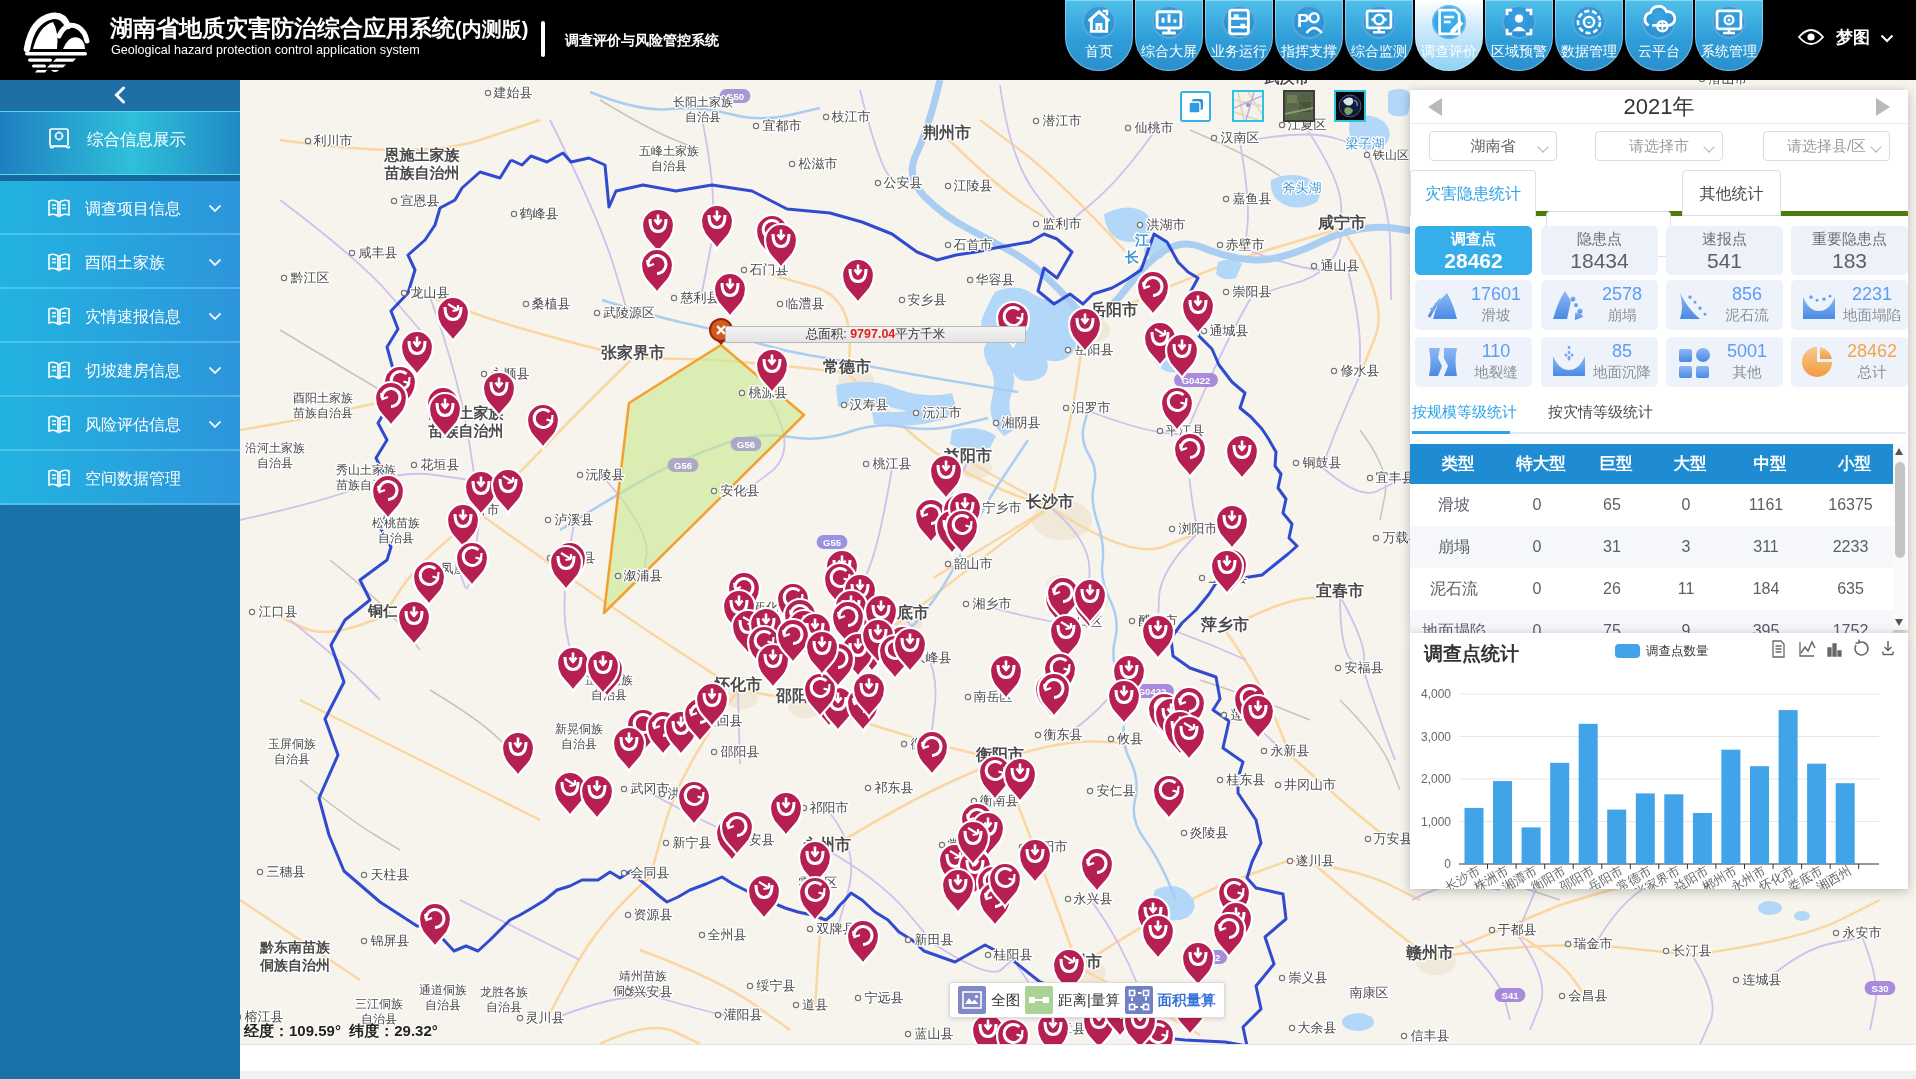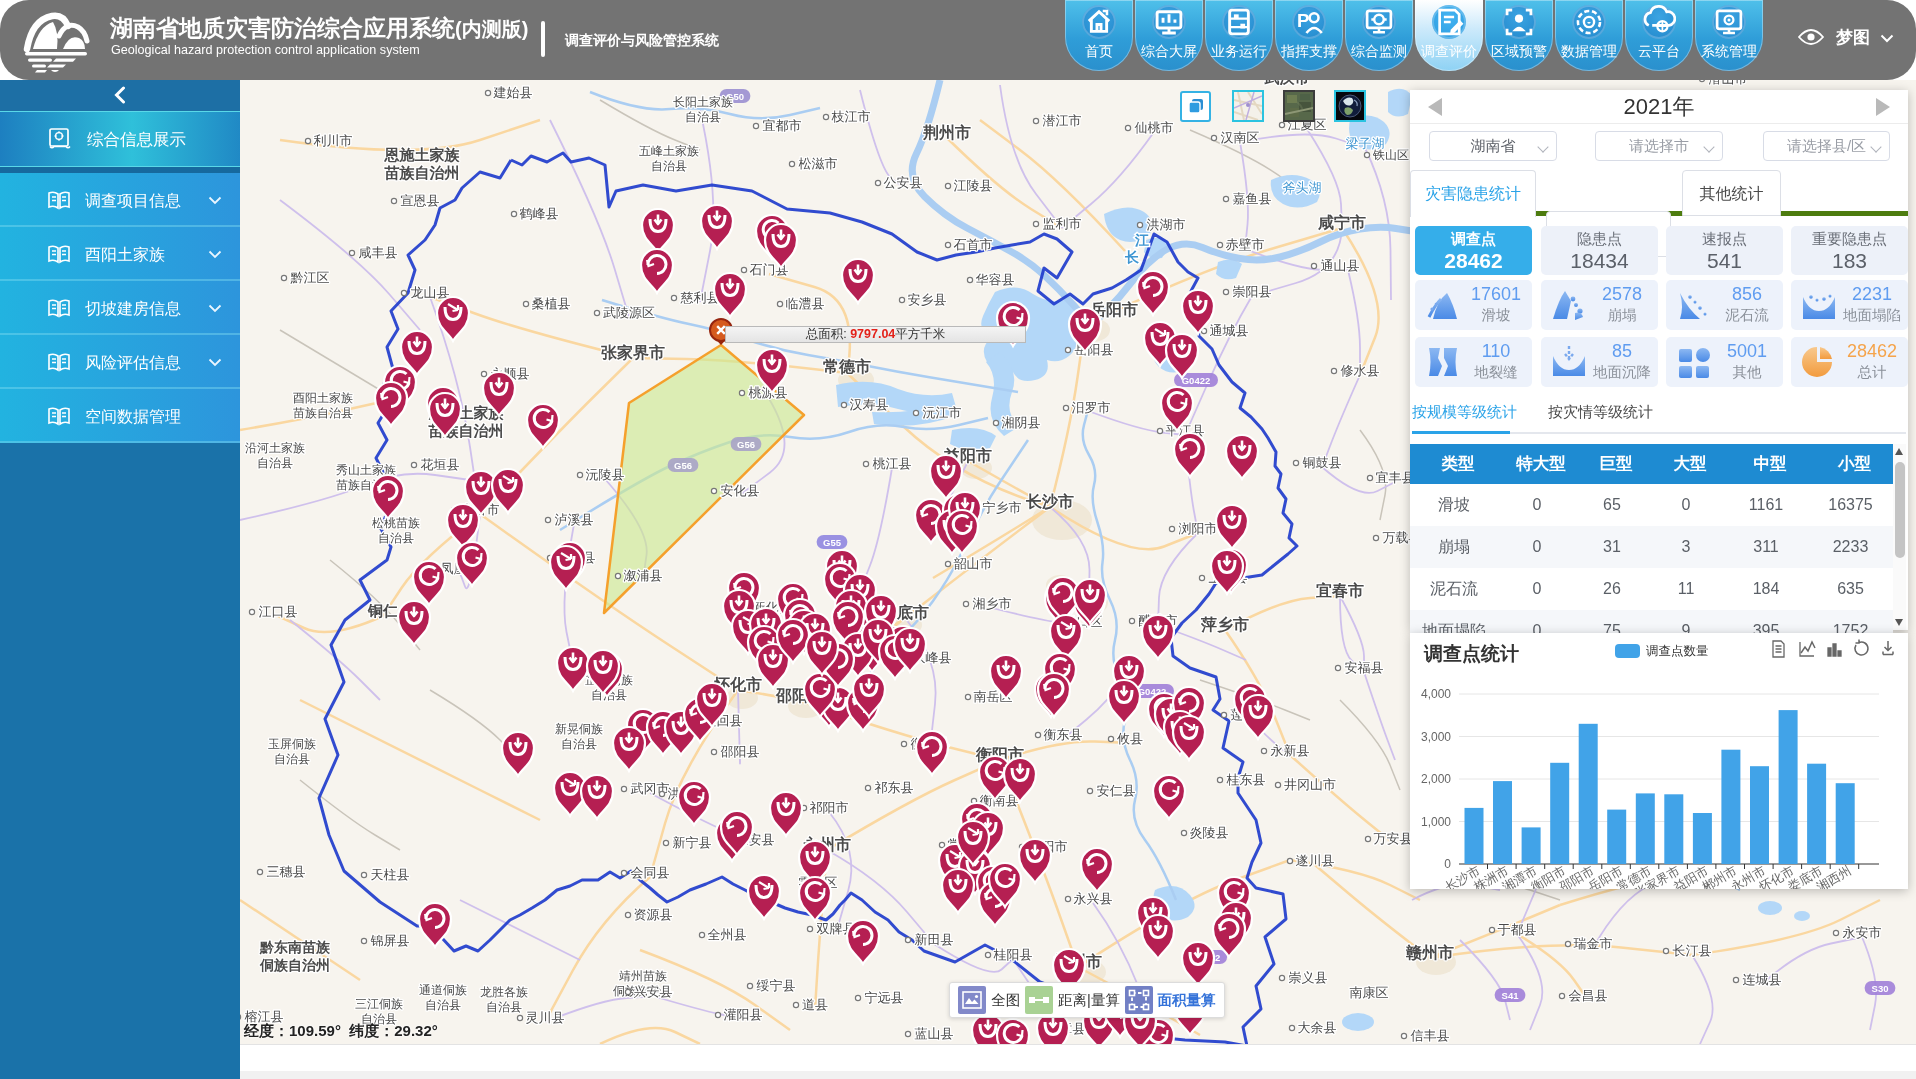--- a/index.html
+++ b/index.html
@@ -1,16 +1,16 @@
 <!DOCTYPE html>
 <html><head><meta charset="utf-8"><style>* { margin:0; padding:0; box-sizing:border-box; }
 html,body { width:1916px; height:1079px; overflow:hidden; font-family:"Liberation Sans",sans-serif; background:#fff; position:relative; }
 
 
-#hdr { position:absolute; left:0; top:0; width:1916px; height:80px; background:#737373; z-index:30;border-radius:29px; }
+#hdr { position:absolute; left:0; top:0; width:1916px; height:80px; background:#000000; z-index:30; }
 #t1 { position:absolute; left:110px; top:13px; font-size:23px; font-weight:bold; color:#fff; }
 #t1b { font-size:20px; font-weight:bold; }
 #t2 { position:absolute; left:111px; top:43px; font-size:12.6px; color:#fff; }
 #vline { position:absolute; left:541px; top:21px; width:4px; height:36px; background:#fff; border-radius:2px; }
 #t3 { position:absolute; left:565px; top:32px; font-size:14px; font-weight:bold; color:#fff; }
 #nav { position:absolute; left:1065px; top:0; height:80px; }
 .cap { position:absolute; top:0; width:68px; height:71px; border-radius:0 0 34px 34px;
   background:linear-gradient(180deg,#4fc0ea 0%,#2f9dd8 55%,#2a90cd 100%);
   box-shadow:inset 0 0 0 1px rgba(255,255,255,0.35); text-align:center; }
 .cap:nth-child(1){left:0} .cap:nth-child(2){left:70px} .cap:nth-child(3){left:140px} .cap:nth-child(4){left:210px}
@@ -22,21 +22,21 @@
 .capt { margin-top:4px; font-size:14px; color:#fff; white-space:nowrap; }
 #user { position:absolute; right:22px; top:26px; color:#fff; font-size:17px; }
 #uname { margin:0 10px 0 12px; font-weight:bold; }
 
 
 #side { position:absolute; left:0; top:80px; width:240px; height:999px; background:#1a72a9; z-index:25; }
 #collapse { height:31px; background:#1d6fa5; text-align:center; padding-top:6px; }
 .mitem { position:relative; height:54px; line-height:54px; color:#fff; font-size:16px;
   background:linear-gradient(90deg,#22b3e0 0%,#2d95dc 100%); border-bottom:2px solid rgba(125,218,240,0.45); }
 .mitem span { vertical-align:middle; }
-.mitem.act { height:56px; line-height:50px; background:linear-gradient(90deg,#1d7fc0 0%,#2fc0da 55%,#2089c5 100%);
+.mitem.act { height:64px; line-height:50px; background:linear-gradient(90deg,#1d7fc0 0%,#2fc0da 55%,#2089c5 100%);
   border-top:1px solid #59d8e8; border-bottom:1px solid #59d8e8; font-size:16.5px; }
 #mgap { height:6px; background:#16699e; }
 .mico { vertical-align:middle; margin:0 14px 0 47px; }
 .chev { position:absolute; right:18px; top:23px; }
 
 
 #tooltip { position:absolute; left:725px; top:326px; width:301px; height:17px; z-index:5;
   background:linear-gradient(180deg,#f4f4f4,#e4e4e4); border:1px solid #b9b9b9; font-size:12.5px; color:#333;
   text-align:center; line-height:15px; }
 #ctl1 { position:absolute; left:1180px; top:91px; width:31px; height:31px; background:#fff; border:2px solid #35b2e4; border-radius:3px; text-align:center; padding-top:3px; z-index:5; }
@@ -1375,20 +1375,26 @@
       </svg></div>
     <div class="mitem"><svg class="mico" width="24" height="22" viewBox="0 0 24 22">
         <path d="M2 3 q5 -2 9 1 l0 14 q-4 -3 -9 -1 Z M22 3 q-5 -2 -9 1 l0 14 q4 -3 9 -1 Z" stroke="#fff" stroke-width="1.6" fill="none"></path>
         <path d="M5 7 l4 0 M5 10.5 l4 0 M15 7 l4 0 M15 10.5 l4 0" stroke="#fff" stroke-width="1.3"></path>
       </svg><span>酉阳土家族</span><svg class="chev" width="14" height="9" viewBox="0 0 14 9">
         <path d="M1.5 1.5 L7 7 L12.5 1.5" stroke="#eaf6ff" stroke-width="1.8" fill="none"></path>
       </svg></div>
     <div class="mitem"><svg class="mico" width="24" height="22" viewBox="0 0 24 22">
         <path d="M2 3 q5 -2 9 1 l0 14 q-4 -3 -9 -1 Z M22 3 q-5 -2 -9 1 l0 14 q4 -3 9 -1 Z" stroke="#fff" stroke-width="1.6" fill="none"></path>
         <path d="M5 7 l4 0 M5 10.5 l4 0 M15 7 l4 0 M15 10.5 l4 0" stroke="#fff" stroke-width="1.3"></path>
+      </svg><span>灾情速报信息</span><svg class="chev" width="14" height="9" viewBox="0 0 14 9">
+        <path d="M1.5 1.5 L7 7 L12.5 1.5" stroke="#eaf6ff" stroke-width="1.8" fill="none"></path>
+      </svg></div>
+    <div class="mitem"><svg class="mico" width="24" height="22" viewBox="0 0 24 22">
+        <path d="M2 3 q5 -2 9 1 l0 14 q-4 -3 -9 -1 Z M22 3 q-5 -2 -9 1 l0 14 q4 -3 9 -1 Z" stroke="#fff" stroke-width="1.6" fill="none"></path>
+        <path d="M5 7 l4 0 M5 10.5 l4 0 M15 7 l4 0 M15 10.5 l4 0" stroke="#fff" stroke-width="1.3"></path>
       </svg><span>切坡建房信息</span><svg class="chev" width="14" height="9" viewBox="0 0 14 9">
         <path d="M1.5 1.5 L7 7 L12.5 1.5" stroke="#eaf6ff" stroke-width="1.8" fill="none"></path>
       </svg></div>
     <div class="mitem"><svg class="mico" width="24" height="22" viewBox="0 0 24 22">
         <path d="M2 3 q5 -2 9 1 l0 14 q-4 -3 -9 -1 Z M22 3 q-5 -2 -9 1 l0 14 q4 -3 9 -1 Z" stroke="#fff" stroke-width="1.6" fill="none"></path>
         <path d="M5 7 l4 0 M5 10.5 l4 0 M15 7 l4 0 M15 10.5 l4 0" stroke="#fff" stroke-width="1.3"></path>
       </svg><span>风险评估信息</span><svg class="chev" width="14" height="9" viewBox="0 0 14 9">
         <path d="M1.5 1.5 L7 7 L12.5 1.5" stroke="#eaf6ff" stroke-width="1.8" fill="none"></path>
       </svg></div>
     <div class="mitem"><svg class="mico" width="24" height="22" viewBox="0 0 24 22">

